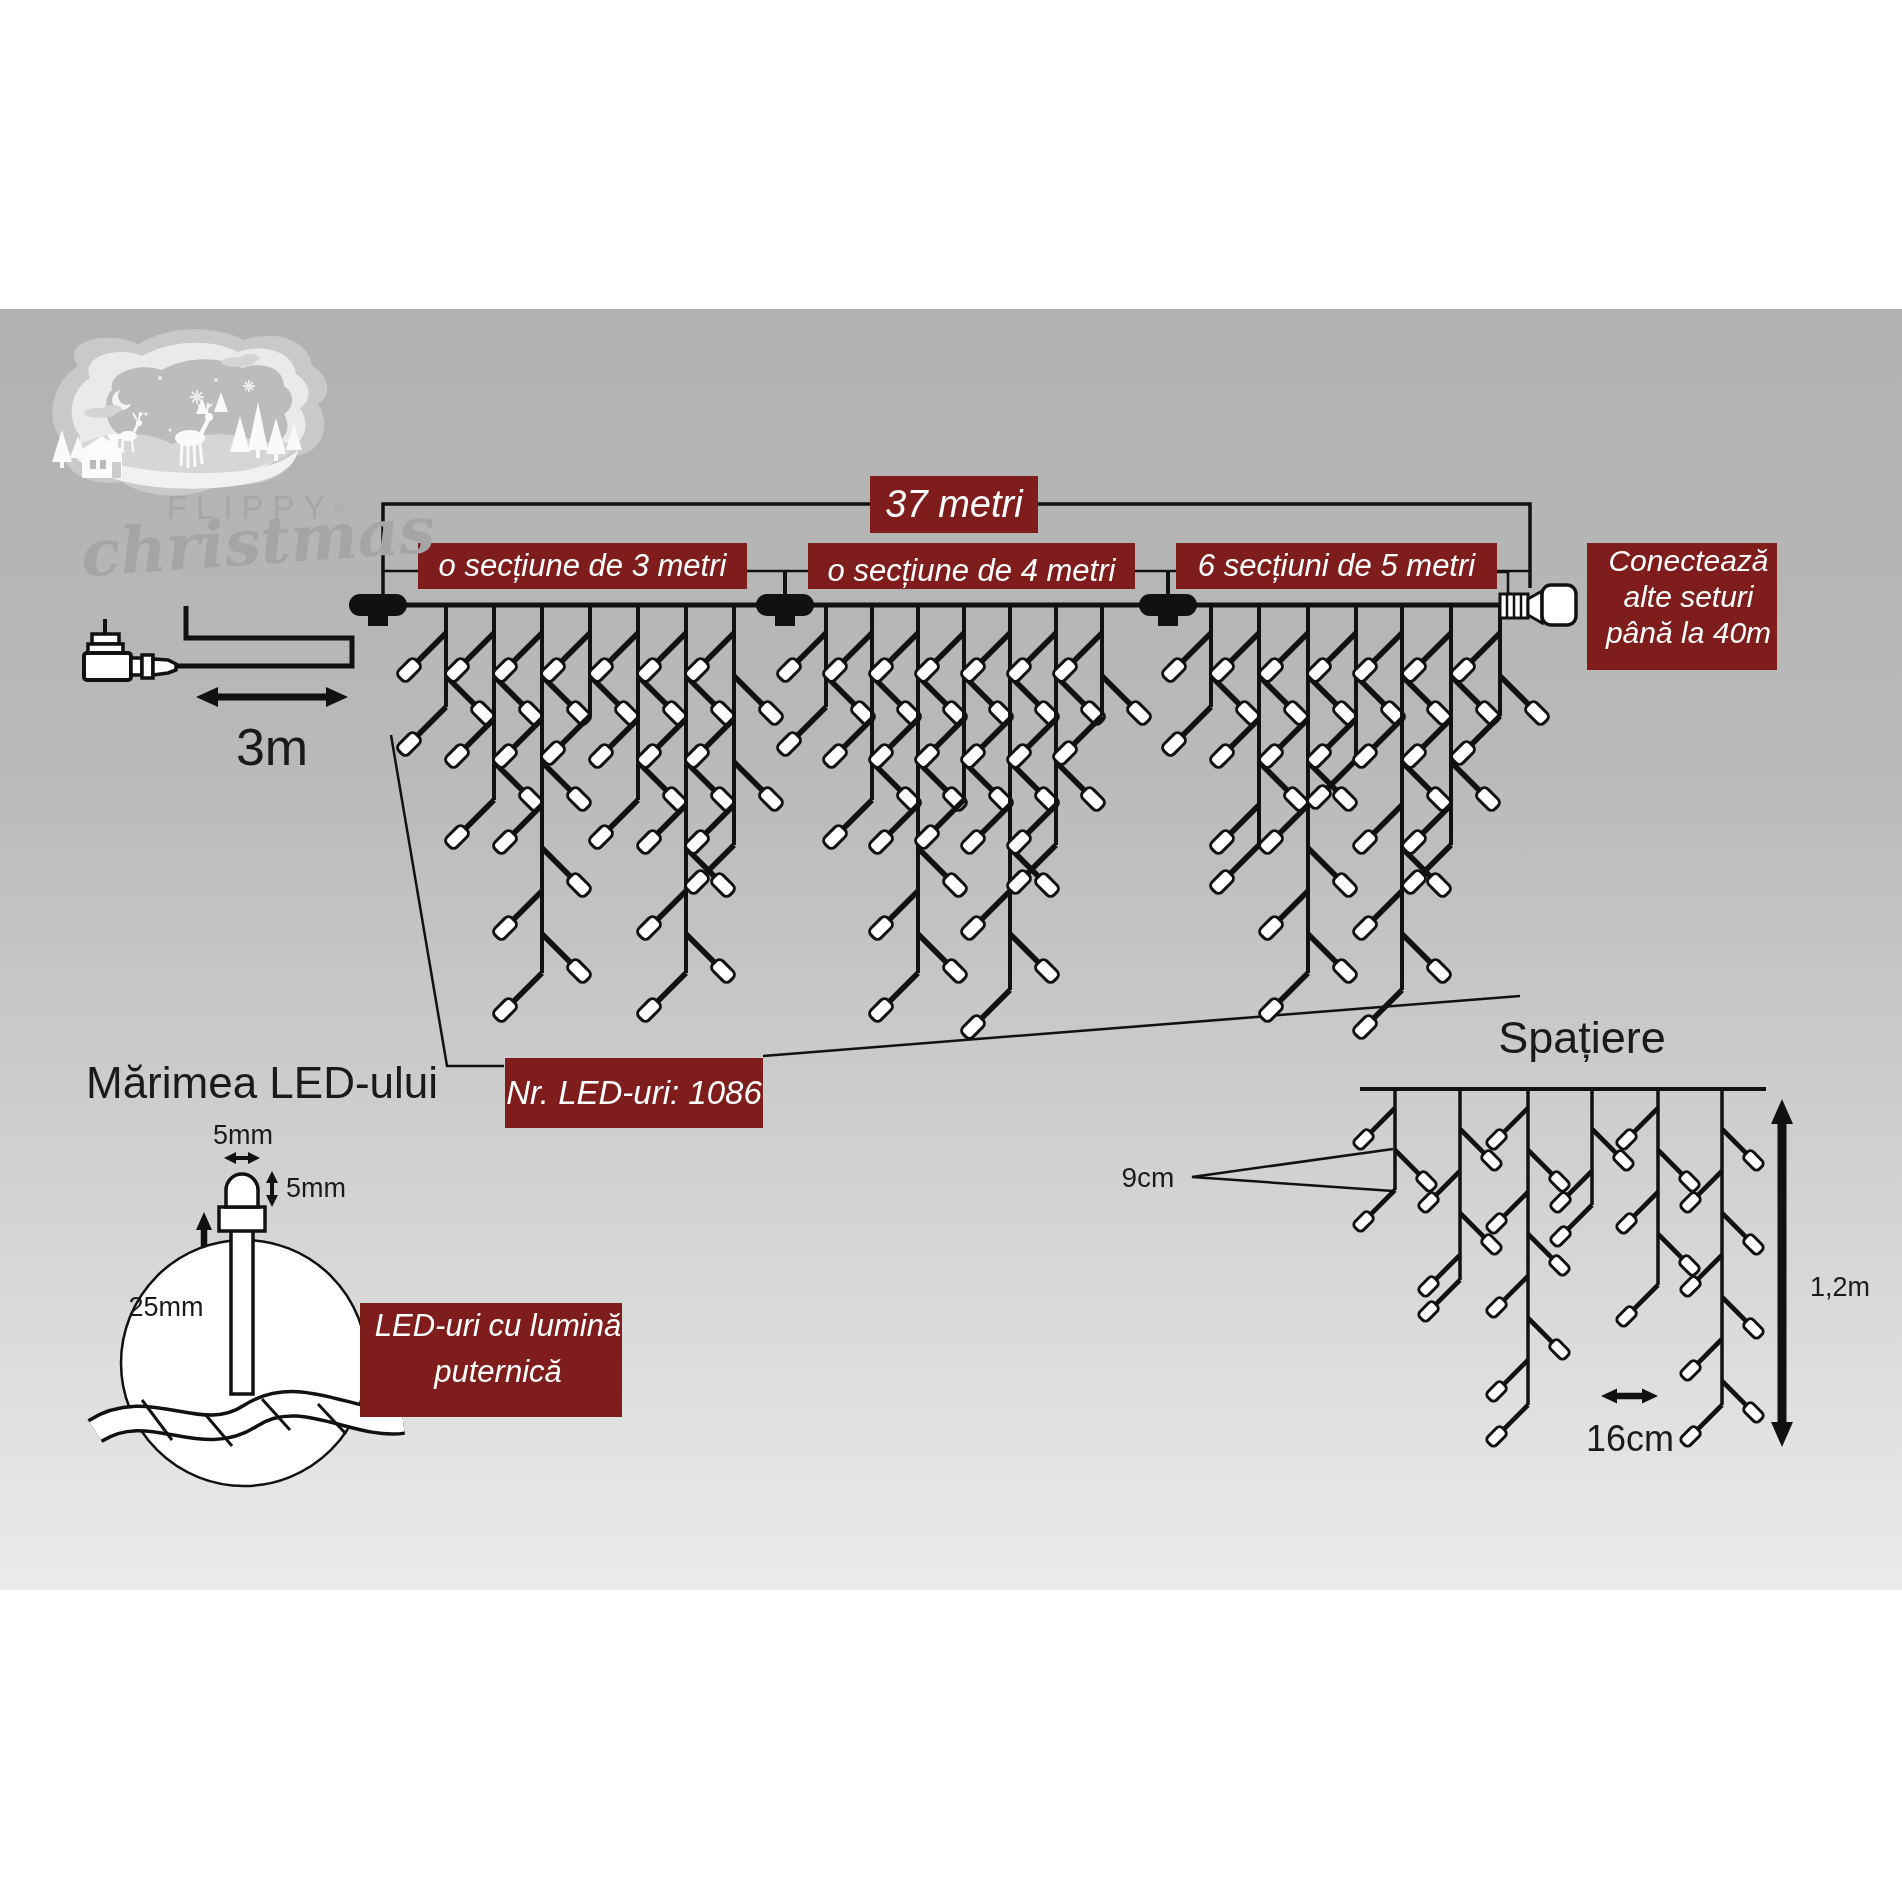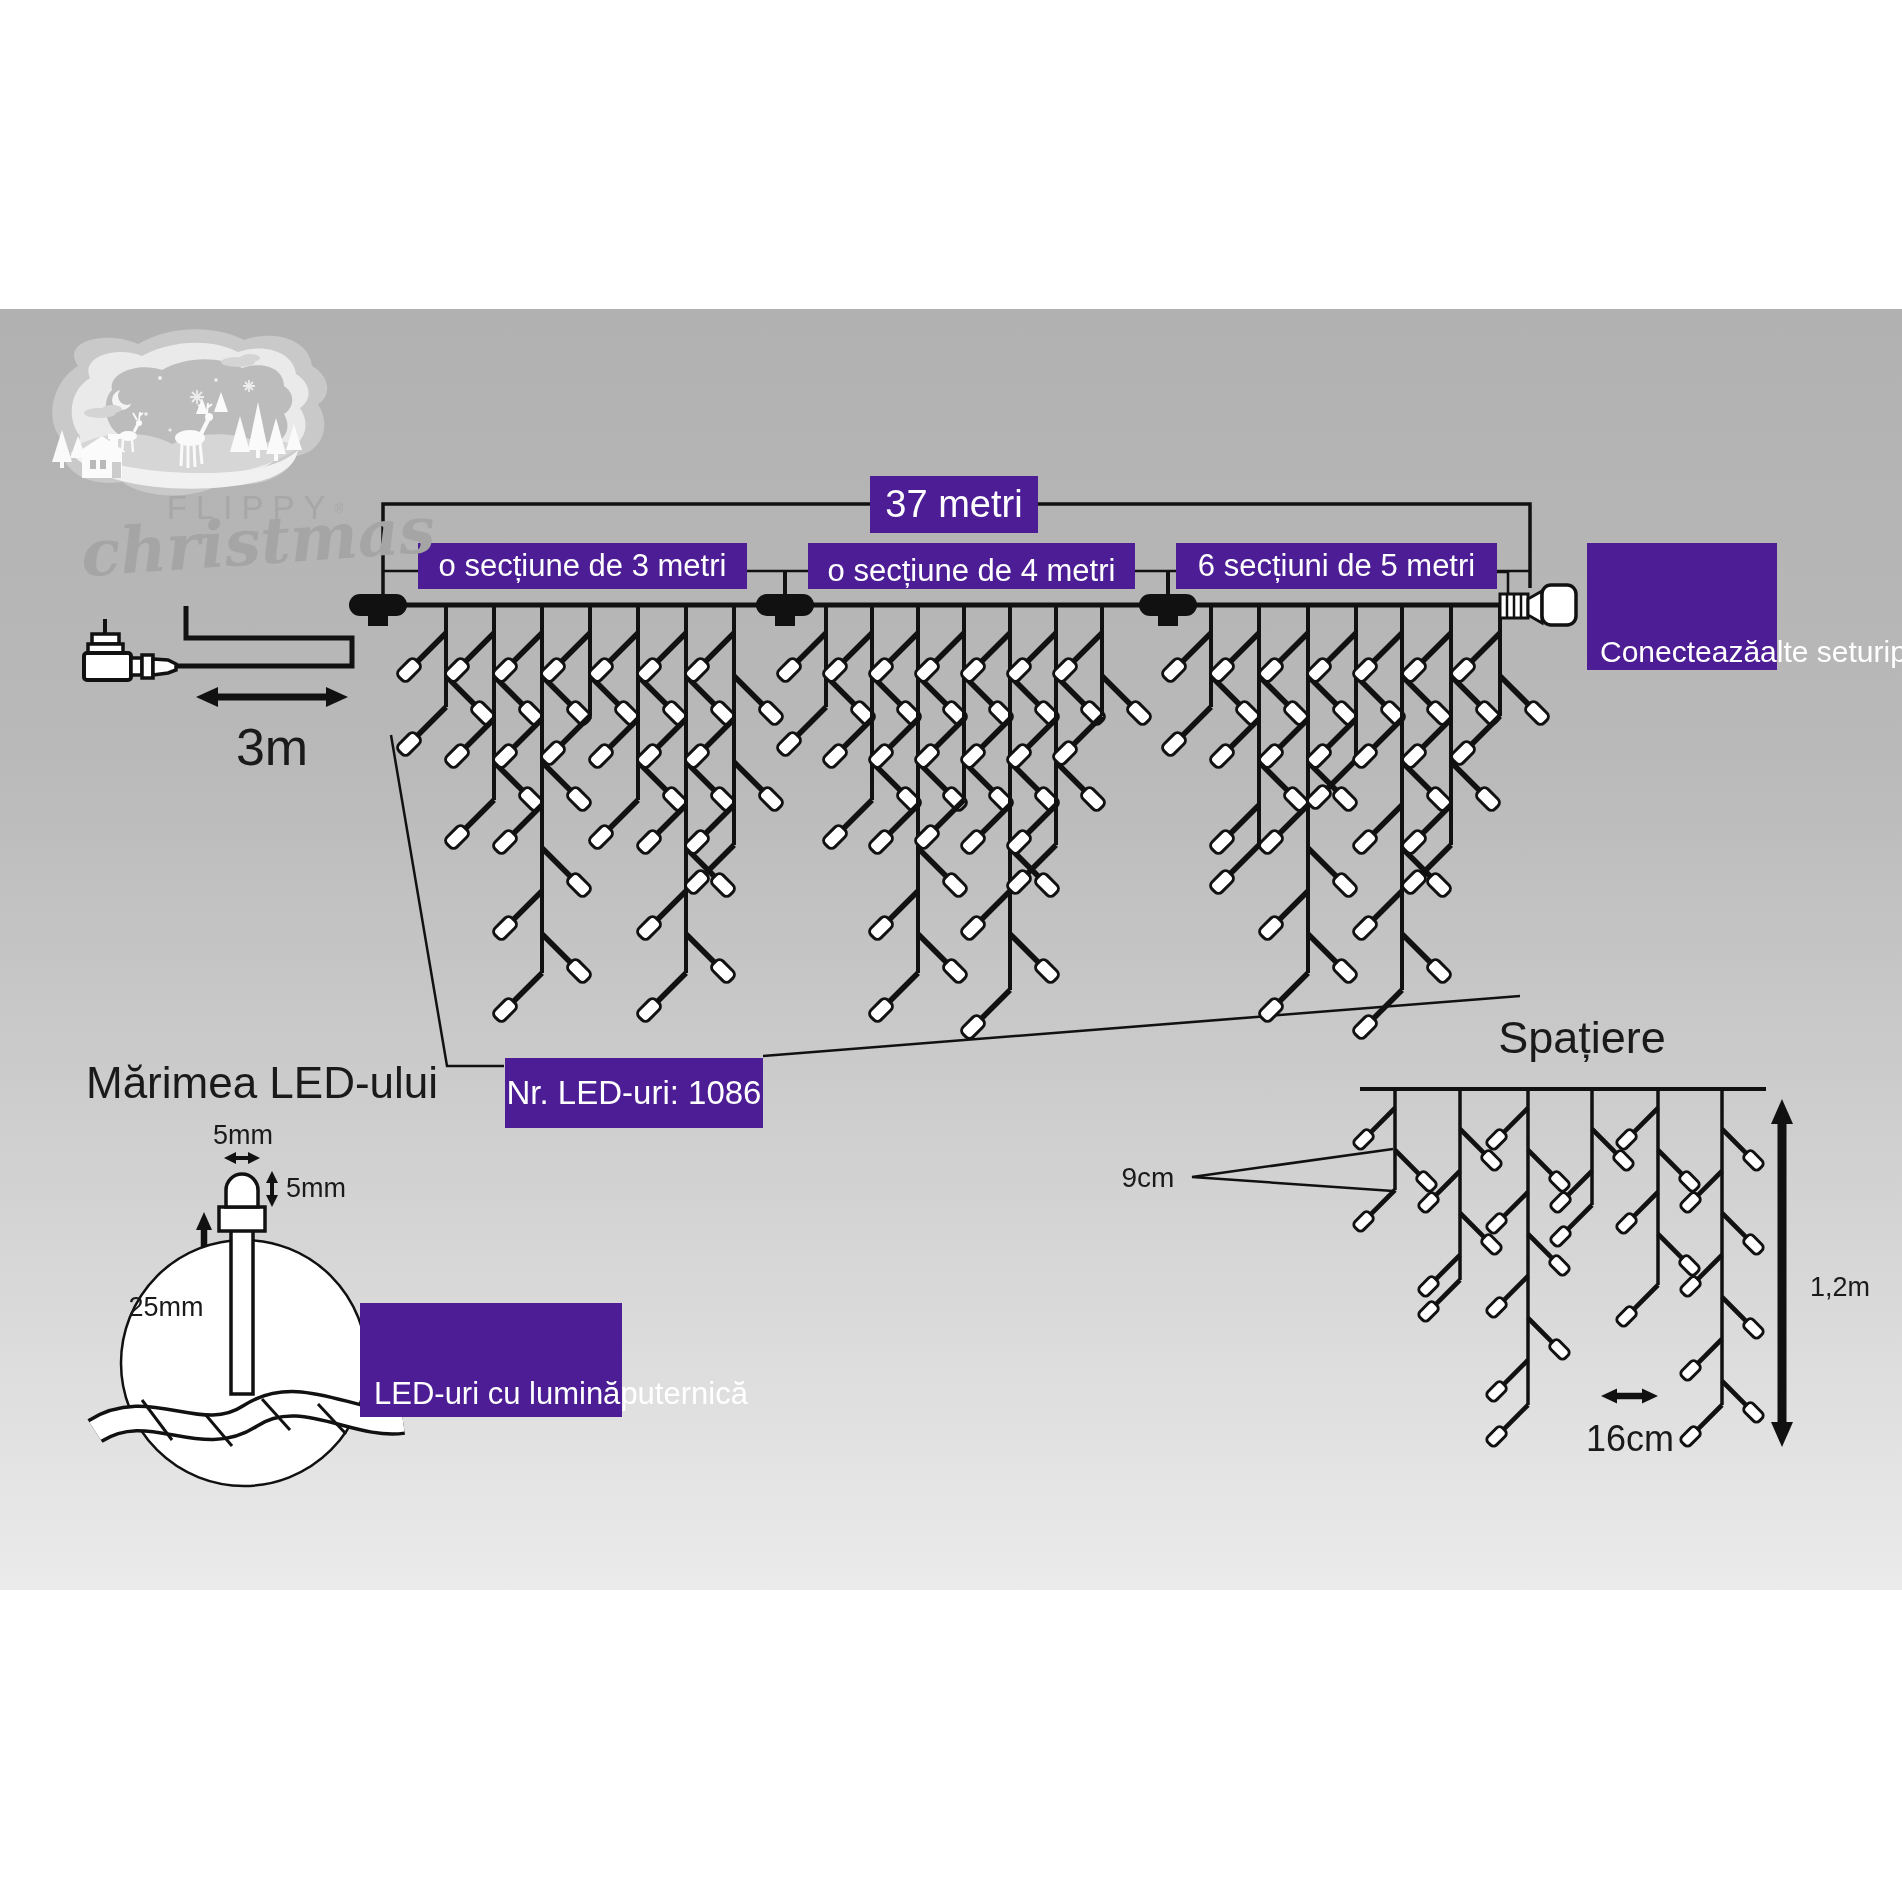--- a/index.html
+++ b/index.html
@@ -3,23 +3,23 @@
 <meta charset="utf-8">
 <style>
   html,body{margin:0;padding:0;}
   #stage{position:relative;width:1902px;height:1902px;background:#ffffff;overflow:hidden;
          font-family:"Liberation Sans",sans-serif;color:#1a1a1a;}
   #grayband{position:absolute;left:0;top:309px;width:1902px;height:1281px;
             background:linear-gradient(180deg,#b1b1b1 0%,#b9b9b9 35%,#d7d7d7 75%,#ebebeb 100%);}
   #dsvg{position:absolute;left:0;top:0;}
   .abs{position:absolute;white-space:nowrap;}
   .tc{transform:translateX(-50%);}
-  .bb{position:absolute;background:#4c1d95;color:#ffffff;display:flex;align-items:center;
-      justify-content:center;white-space:nowrap;}
-  .bb-left{justify-content:flex-start;align-items:flex-end;}
+  .bb{position:absolute;background:#7f1d1d;color:#ffffff;display:flex;align-items:center;
+      justify-content:center;white-space:nowrap;font-style:italic;}
+  .bb-left{justify-content:flex-start;flex-direction:column;align-items:center;}
   #page-title{left:951px;top:358px;font-size:97px;letter-spacing:1px;}
   #box-total{left:870px;top:476px;width:168px;height:57px;font-size:38px;}
   #box-sec1{left:418px;top:543px;width:329px;height:46px;font-size:31px;}
   #box-sec2{left:808px;top:543px;width:327px;height:46px;font-size:31px;align-items:flex-end;}
   #box-sec3{left:1176px;top:543px;width:321px;height:46px;font-size:31px;}
   #box-connect{left:1587px;top:543px;width:190px;height:127px;font-size:30px;line-height:36px;padding-left:13px;box-sizing:border-box;}
   #lbl-3m{left:272px;top:717px;font-size:52px;}
   #box-ledcount{left:505px;top:1030px;width:258px;height:70px;font-size:33px;margin-top:28px;}
   #hd-marimea{left:86px;top:1058px;font-size:44px;}
   #lbl-5mm-top{left:243px;top:1120px;font-size:27px;}

